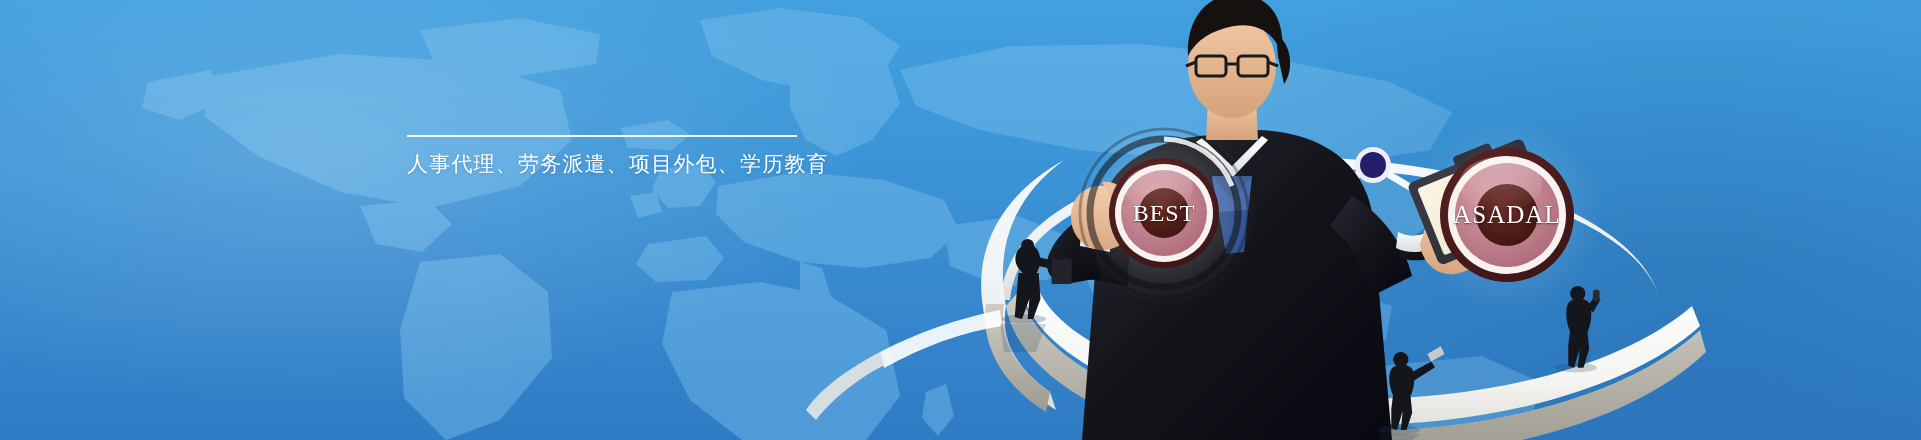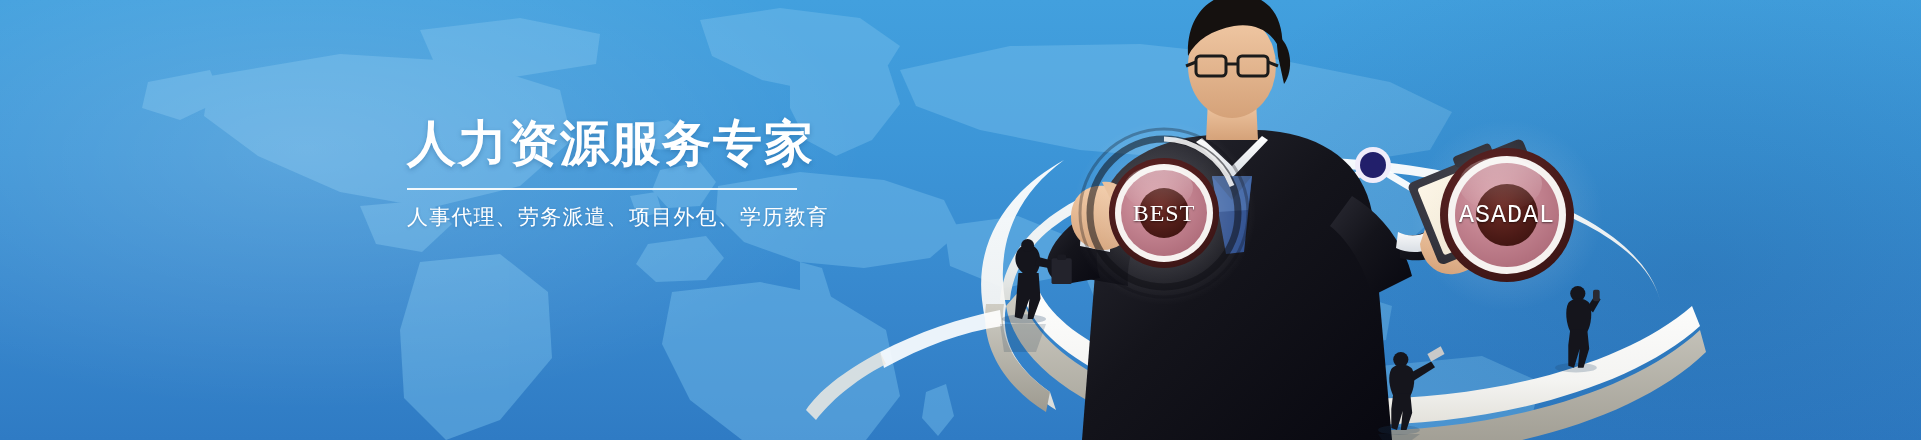--- a/index.html
+++ b/index.html
@@ -98,21 +98,21 @@
     color:#fff;
     text-shadow:0 1px 2px rgba(0,0,0,.55);
   }
 
   #badge-best { left:1109px; top:158px; width:110px; height:110px; }
   #badge-best .ring-white { inset:6px; }
   #badge-best .ring-pink  { inset:12px; }
   #badge-best .core       { inset:30px; }
   #badge-best .label { font-size:24px; }
 
-  #badge-asadal { left:1440px; top:148px; width:134px; height:134px;font-family:Liberation Mono, monospace; }
+  #badge-asadal { left:1440px; top:148px; width:134px; height:134px; }
   #badge-asadal .ring-white { inset:8px; }
   #badge-asadal .ring-pink  { inset:15px; }
   #badge-asadal .core       { inset:36px; }
   #badge-asadal .label { font-size:25px; }
 
   
   .badge .gloss {
     position:absolute; left:14%; top:7%; width:62%; height:40%;
     border-radius:50%;
     background:linear-gradient(to bottom, rgba(255,255,255,.30), rgba(255,255,255,0));
@@ -386,18 +386,17 @@
   <div class="badge" id="badge-asadal">
     <span class="ring-outer"></span>
     <span class="ring-white"></span>
     <span class="ring-pink"></span>
     <span class="core"></span>
     <span class="gloss"></span>
     <span class="label">ASADAL</span>
   </div>
 
   <div class="copy">
-    <div class="headline">人力资源服务专家</div>
     <div class="rule"></div>
     <div class="subline">人事代理、劳务派遣、项目外包、学历教育</div>
   </div>
 
 </div>
 
 </body></html>

